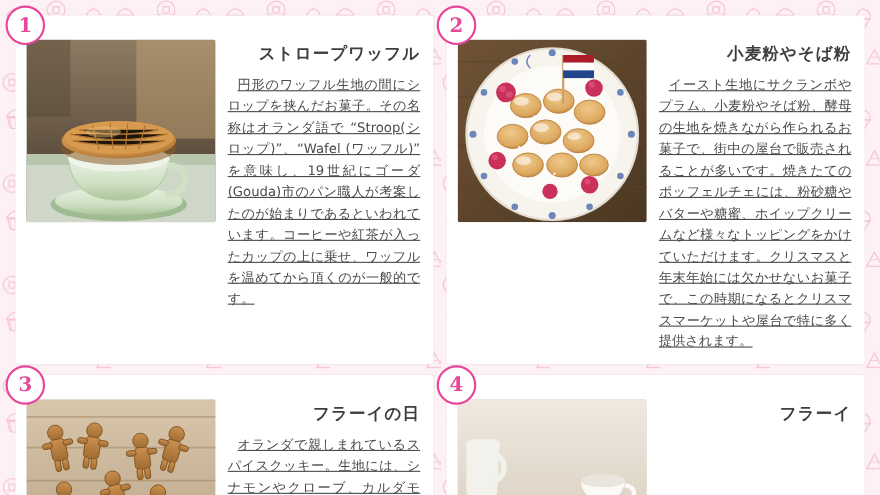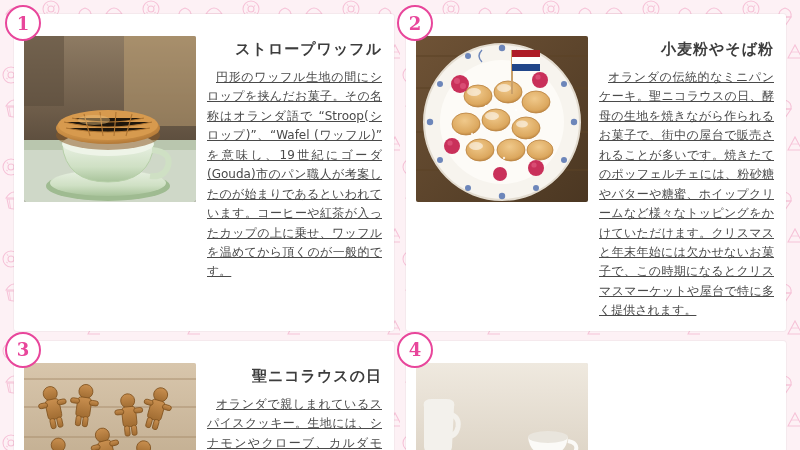--- a/index.html
+++ b/index.html
@@ -301,21 +301,21 @@
           <circle cx="70" cy="70" r="1.2"></circle>
             <circle cx="100" cy="74" r="1.1"></circle>
           <circle cx="56" cy="98" r="1.2"></circle>
             <circle cx="112" cy="104" r="1.1"></circle>
           <circle cx="88" cy="122" r="1.2"></circle>
         </g>
       </svg>
     </div>
     <div class="content">
       <div class="card-title">小麦粉やそば粉</div>
-      <div class="card-body">オランダの伝統的なミニパンケーキ。聖ニコラウスの日、酵母の生地を焼きながら作られるお菓子で、街中の屋台で販売されることが多いです。焼きたてのポッフェルチェには、粉砂糖やバターや糖蜜、ホイップクリームなど様々なトッピングをかけていただけます。クリスマスと年末年始には欠かせないお菓子で、この時期になるとクリスマスマーケットや屋台で特に多く提供されます。</div>
+      <div class="card-body">イースト生地にサクランボやプラム。小麦粉やそば粉、酵母の生地を焼きながら作られるお菓子で、街中の屋台で販売されることが多いです。焼きたてのポッフェルチェには、粉砂糖やバターや糖蜜、ホイップクリームなど様々なトッピングをかけていただけます。クリスマスと年末年始には欠かせないお菓子で、この時期になるとクリスマスマーケットや屋台で特に多く提供されます。</div>
     </div>
   </div>
 
   <div class="card">
     <div class="badge">3</div>
     <div class="photo">
       <svg viewBox="0 0 172 166" xmlns="http://www.w3.org/2000/svg" preserveAspectRatio="xMidYMid slice">
         <defs>
           <linearGradient id="g3wood" x1="0" y1="0" x2="0" y2="1">
             <stop offset="0%" stop-color="#d8c6ac"></stop>
@@ -407,21 +407,21 @@
         </g>
 
         <path d="M4 128 L34 150" stroke="#e4d3a8" stroke-width="5" stroke-linecap="round"></path>
         <circle cx="38" cy="152" r="7" fill="#dcc089"></circle>
 
         <ellipse cx="126" cy="150" rx="22" ry="12" fill="#e2a83c" opacity="0.9"></ellipse>
         <ellipse cx="126" cy="147" rx="18" ry="9" fill="#f0c664"></ellipse>
       </svg>
     </div>
     <div class="content">
-      <div class="card-title">聖ニコラウスの日</div>
+      <div class="card-title">フラーイの日</div>
       <div class="card-body">オランダで親しまれているスパイスクッキー。生地には、シナモンやクローブ、カルダモン、ナツメグなどの香り豊かなスパイスが用いられており、様々な絵柄でかたどられているのが特徴です。クリスマスを象徴するサンタクロースの元祖とも言われている聖人を祝う「聖ニコラウスの日」に食べる習慣があります。</div>
     </div>
   </div>
 
   <div class="card">
     <div class="badge">4</div>
     <div class="photo">
       <svg viewBox="0 0 172 166" xmlns="http://www.w3.org/2000/svg" preserveAspectRatio="xMidYMid slice">
         <defs>
           <linearGradient id="g4bg" x1="0" y1="0" x2="0" y2="1">
@@ -473,16 +473,17 @@
           <ellipse cx="152" cy="116" rx="8" ry="6"></ellipse>
             <ellipse cx="140" cy="104" rx="8" ry="6"></ellipse>
           <ellipse cx="118" cy="98" rx="8" ry="6"></ellipse>
             <ellipse cx="92" cy="96" rx="8" ry="6"></ellipse>
           <ellipse cx="66" cy="98" rx="8" ry="6"></ellipse>
             <ellipse cx="42" cy="106" rx="8" ry="6"></ellipse>
         </g>
       </svg>
     </div>
     <div class="content">
+      <div class="card-title">フラーイ</div>
     </div>
   </div>
 
 </div>
 
 </body></html>

